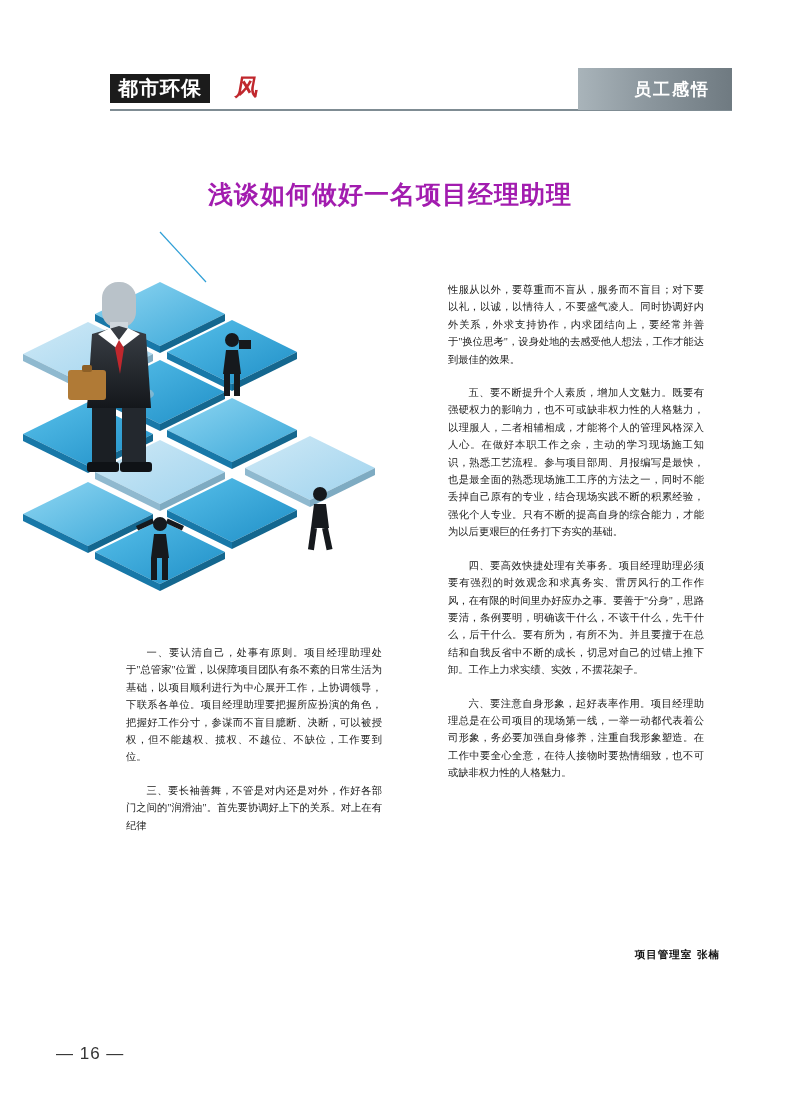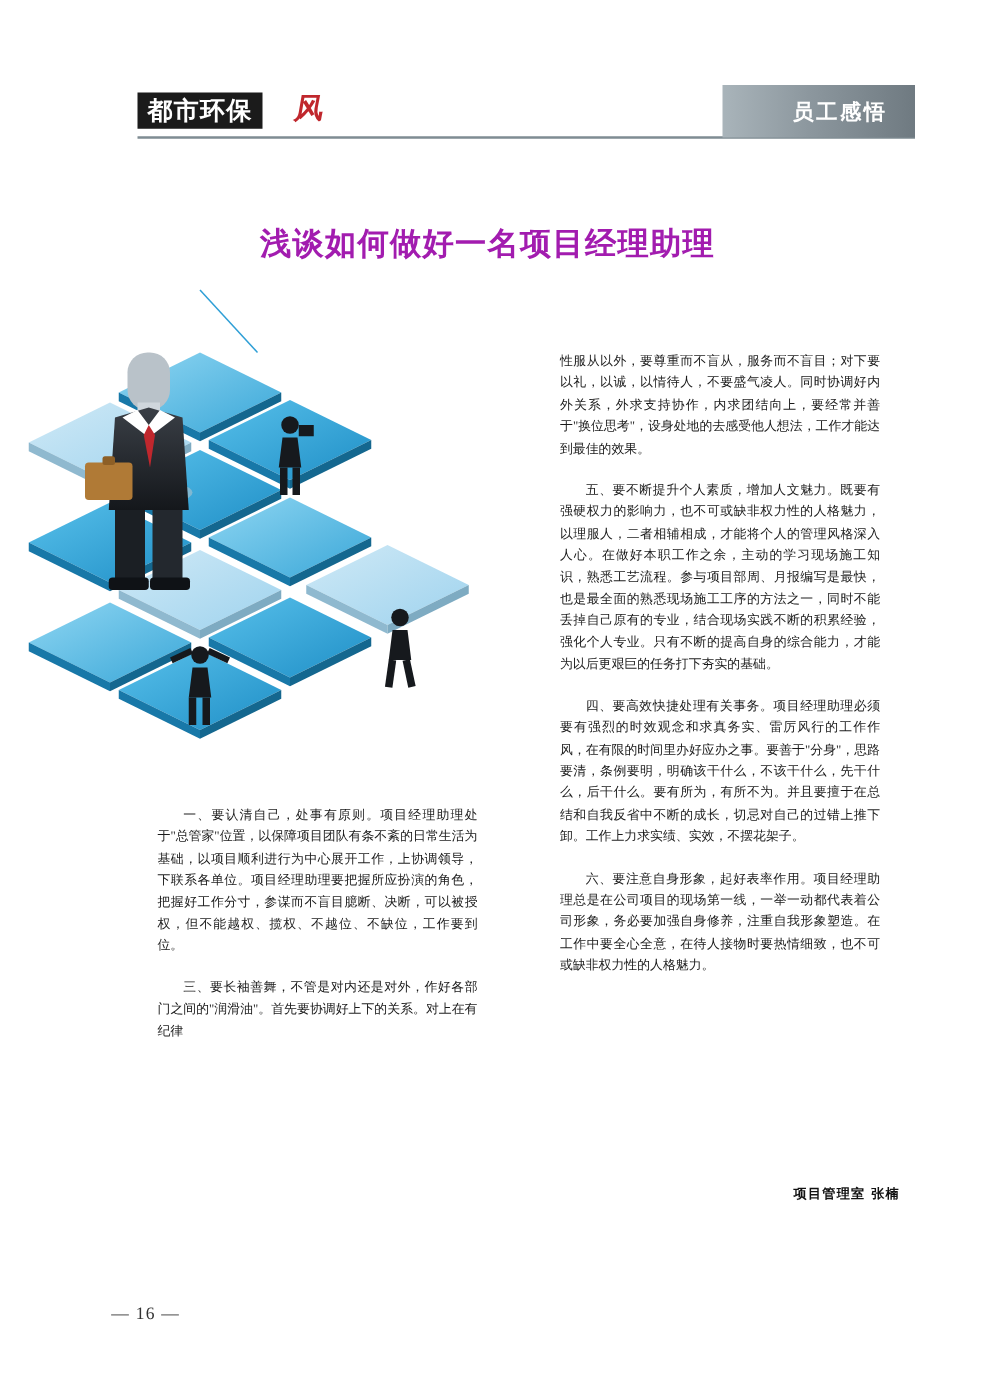--- a/index.html
+++ b/index.html
@@ -145,24 +145,24 @@
     font-weight: bold;
     font-size: 10.5px;
     color: #111;
     letter-spacing: 1px;
     margin-top: 20px;
   }
 
   
   .page-number {
     position: absolute;
-    left: 89px;
+    left: 56px;
     top: 1044px;
-    font-family: Liberation Serif, serif;
-    font-size: 14px;
+    font-family: Liberation Sans, sans-serif;
+    font-size: 17px;
     color: #333;
     letter-spacing: 1px;
   }
 </style>
 </head>
 <body>
 
 <div class="page">
 
   <div class="header">

